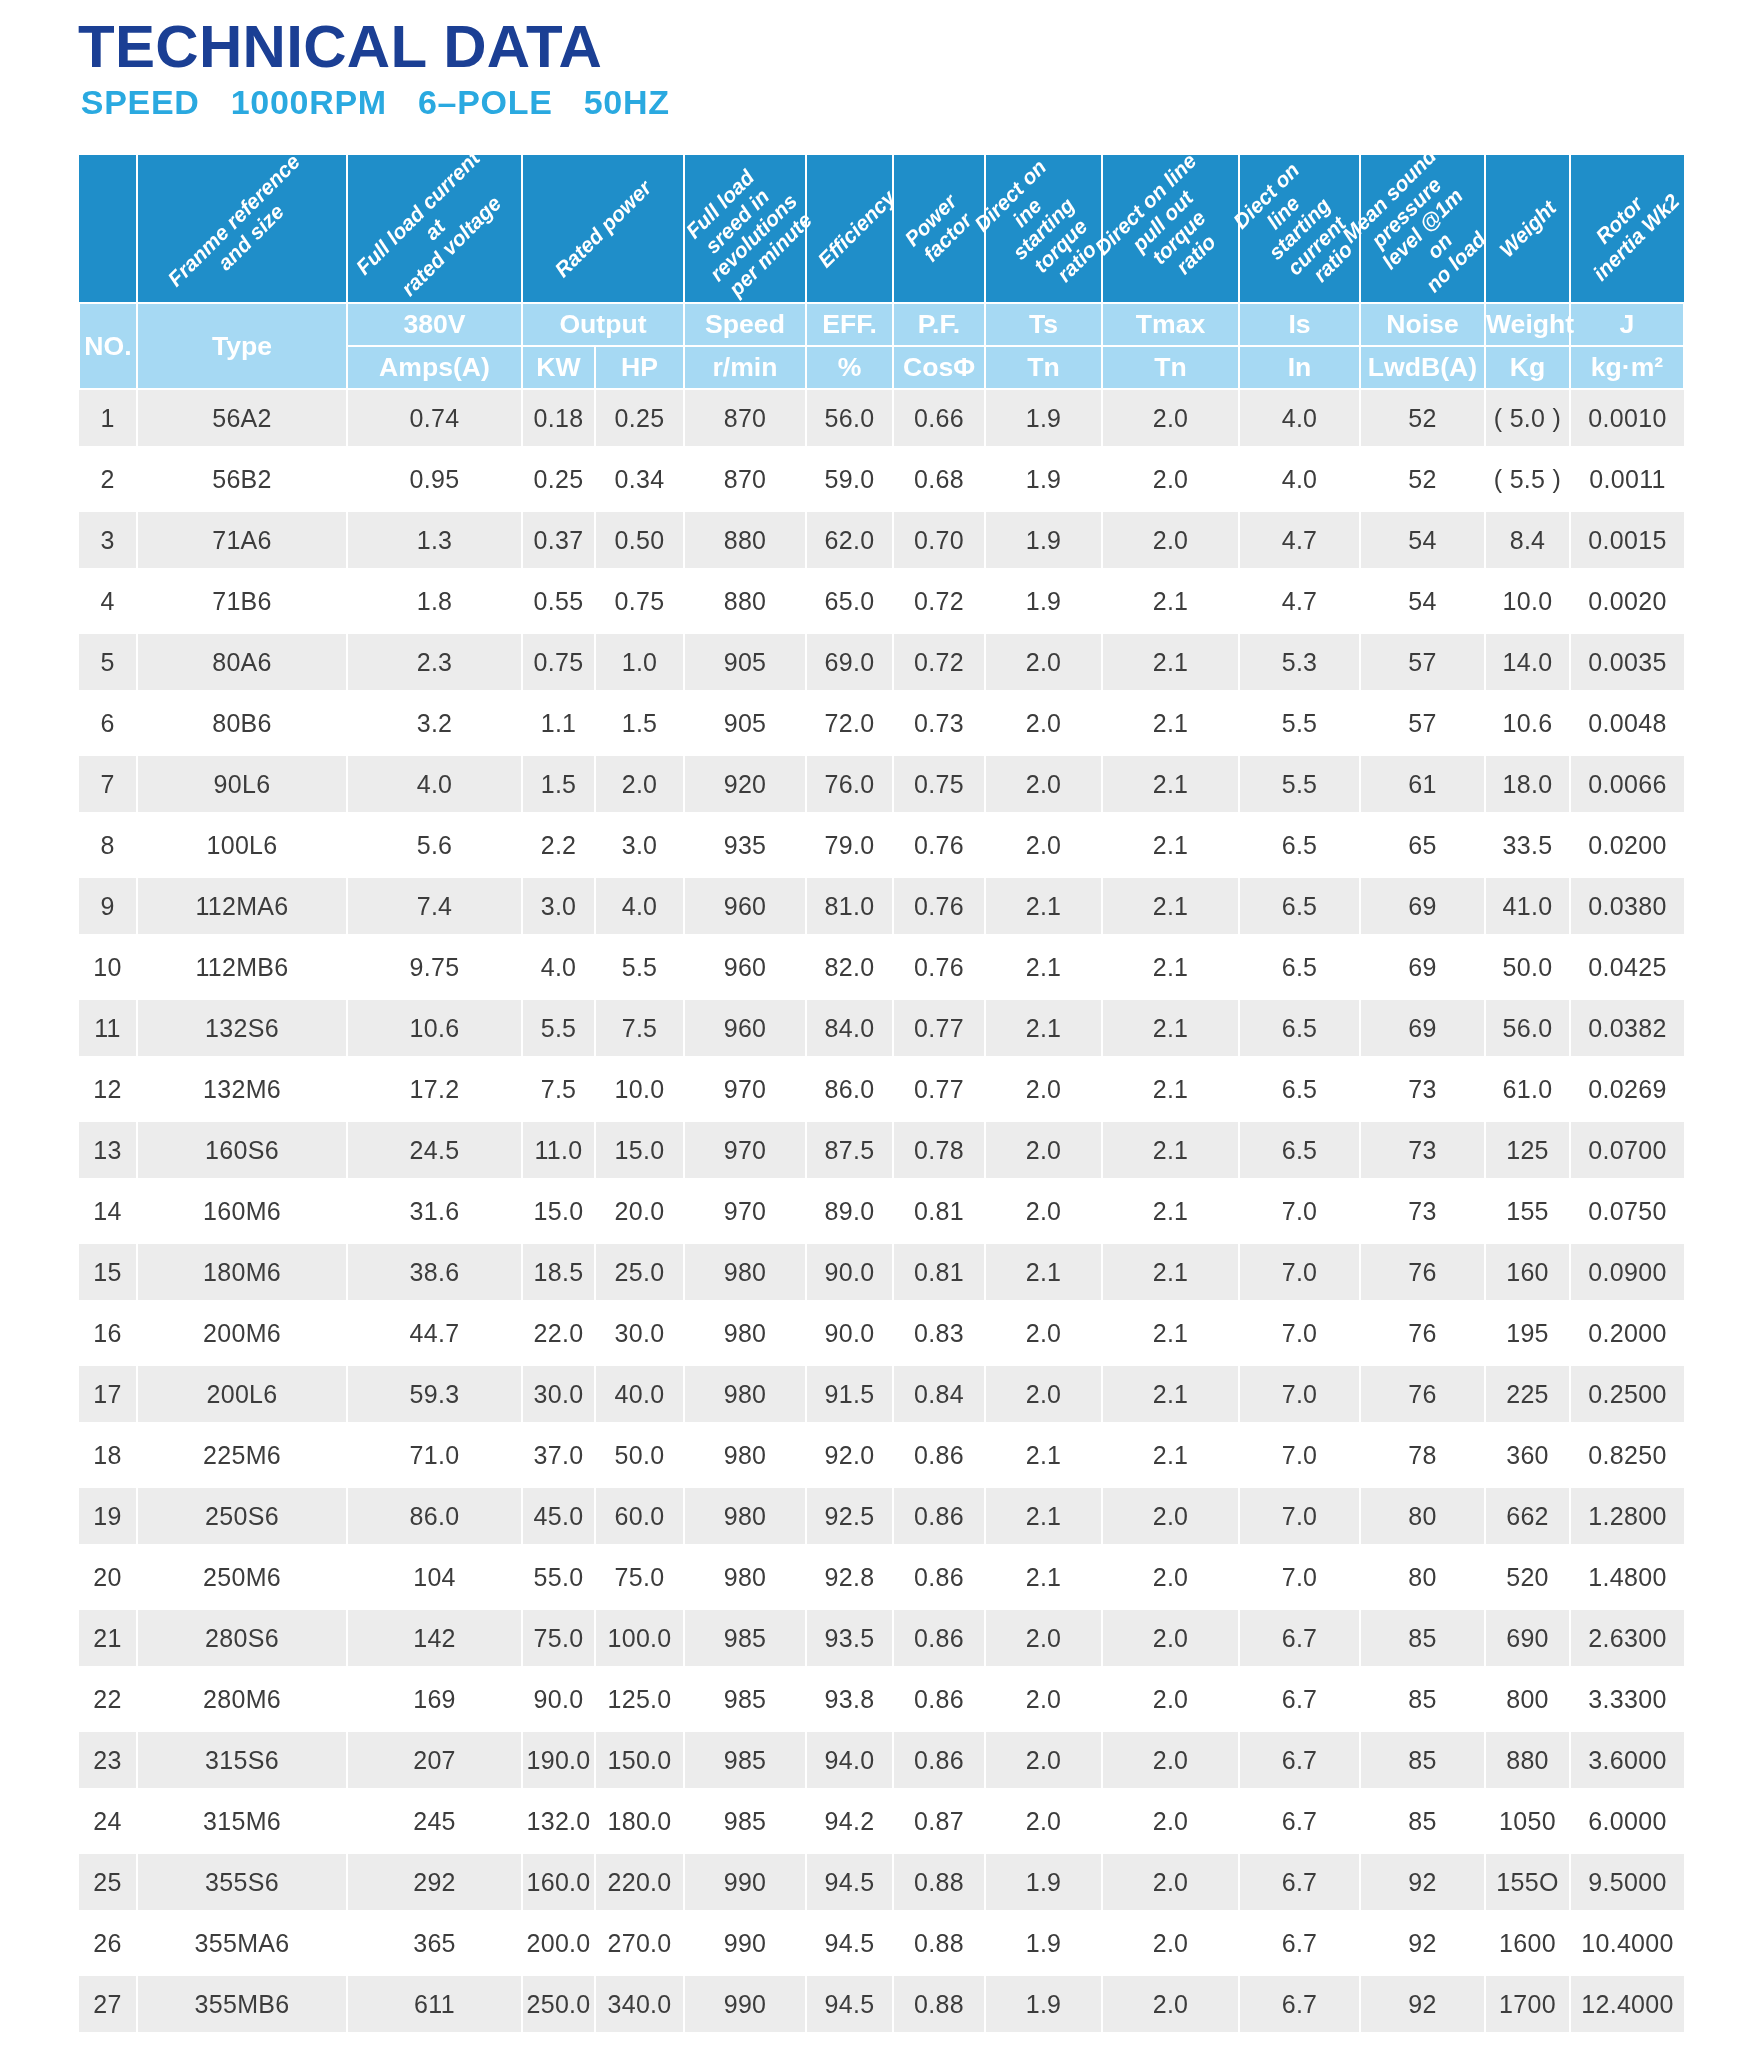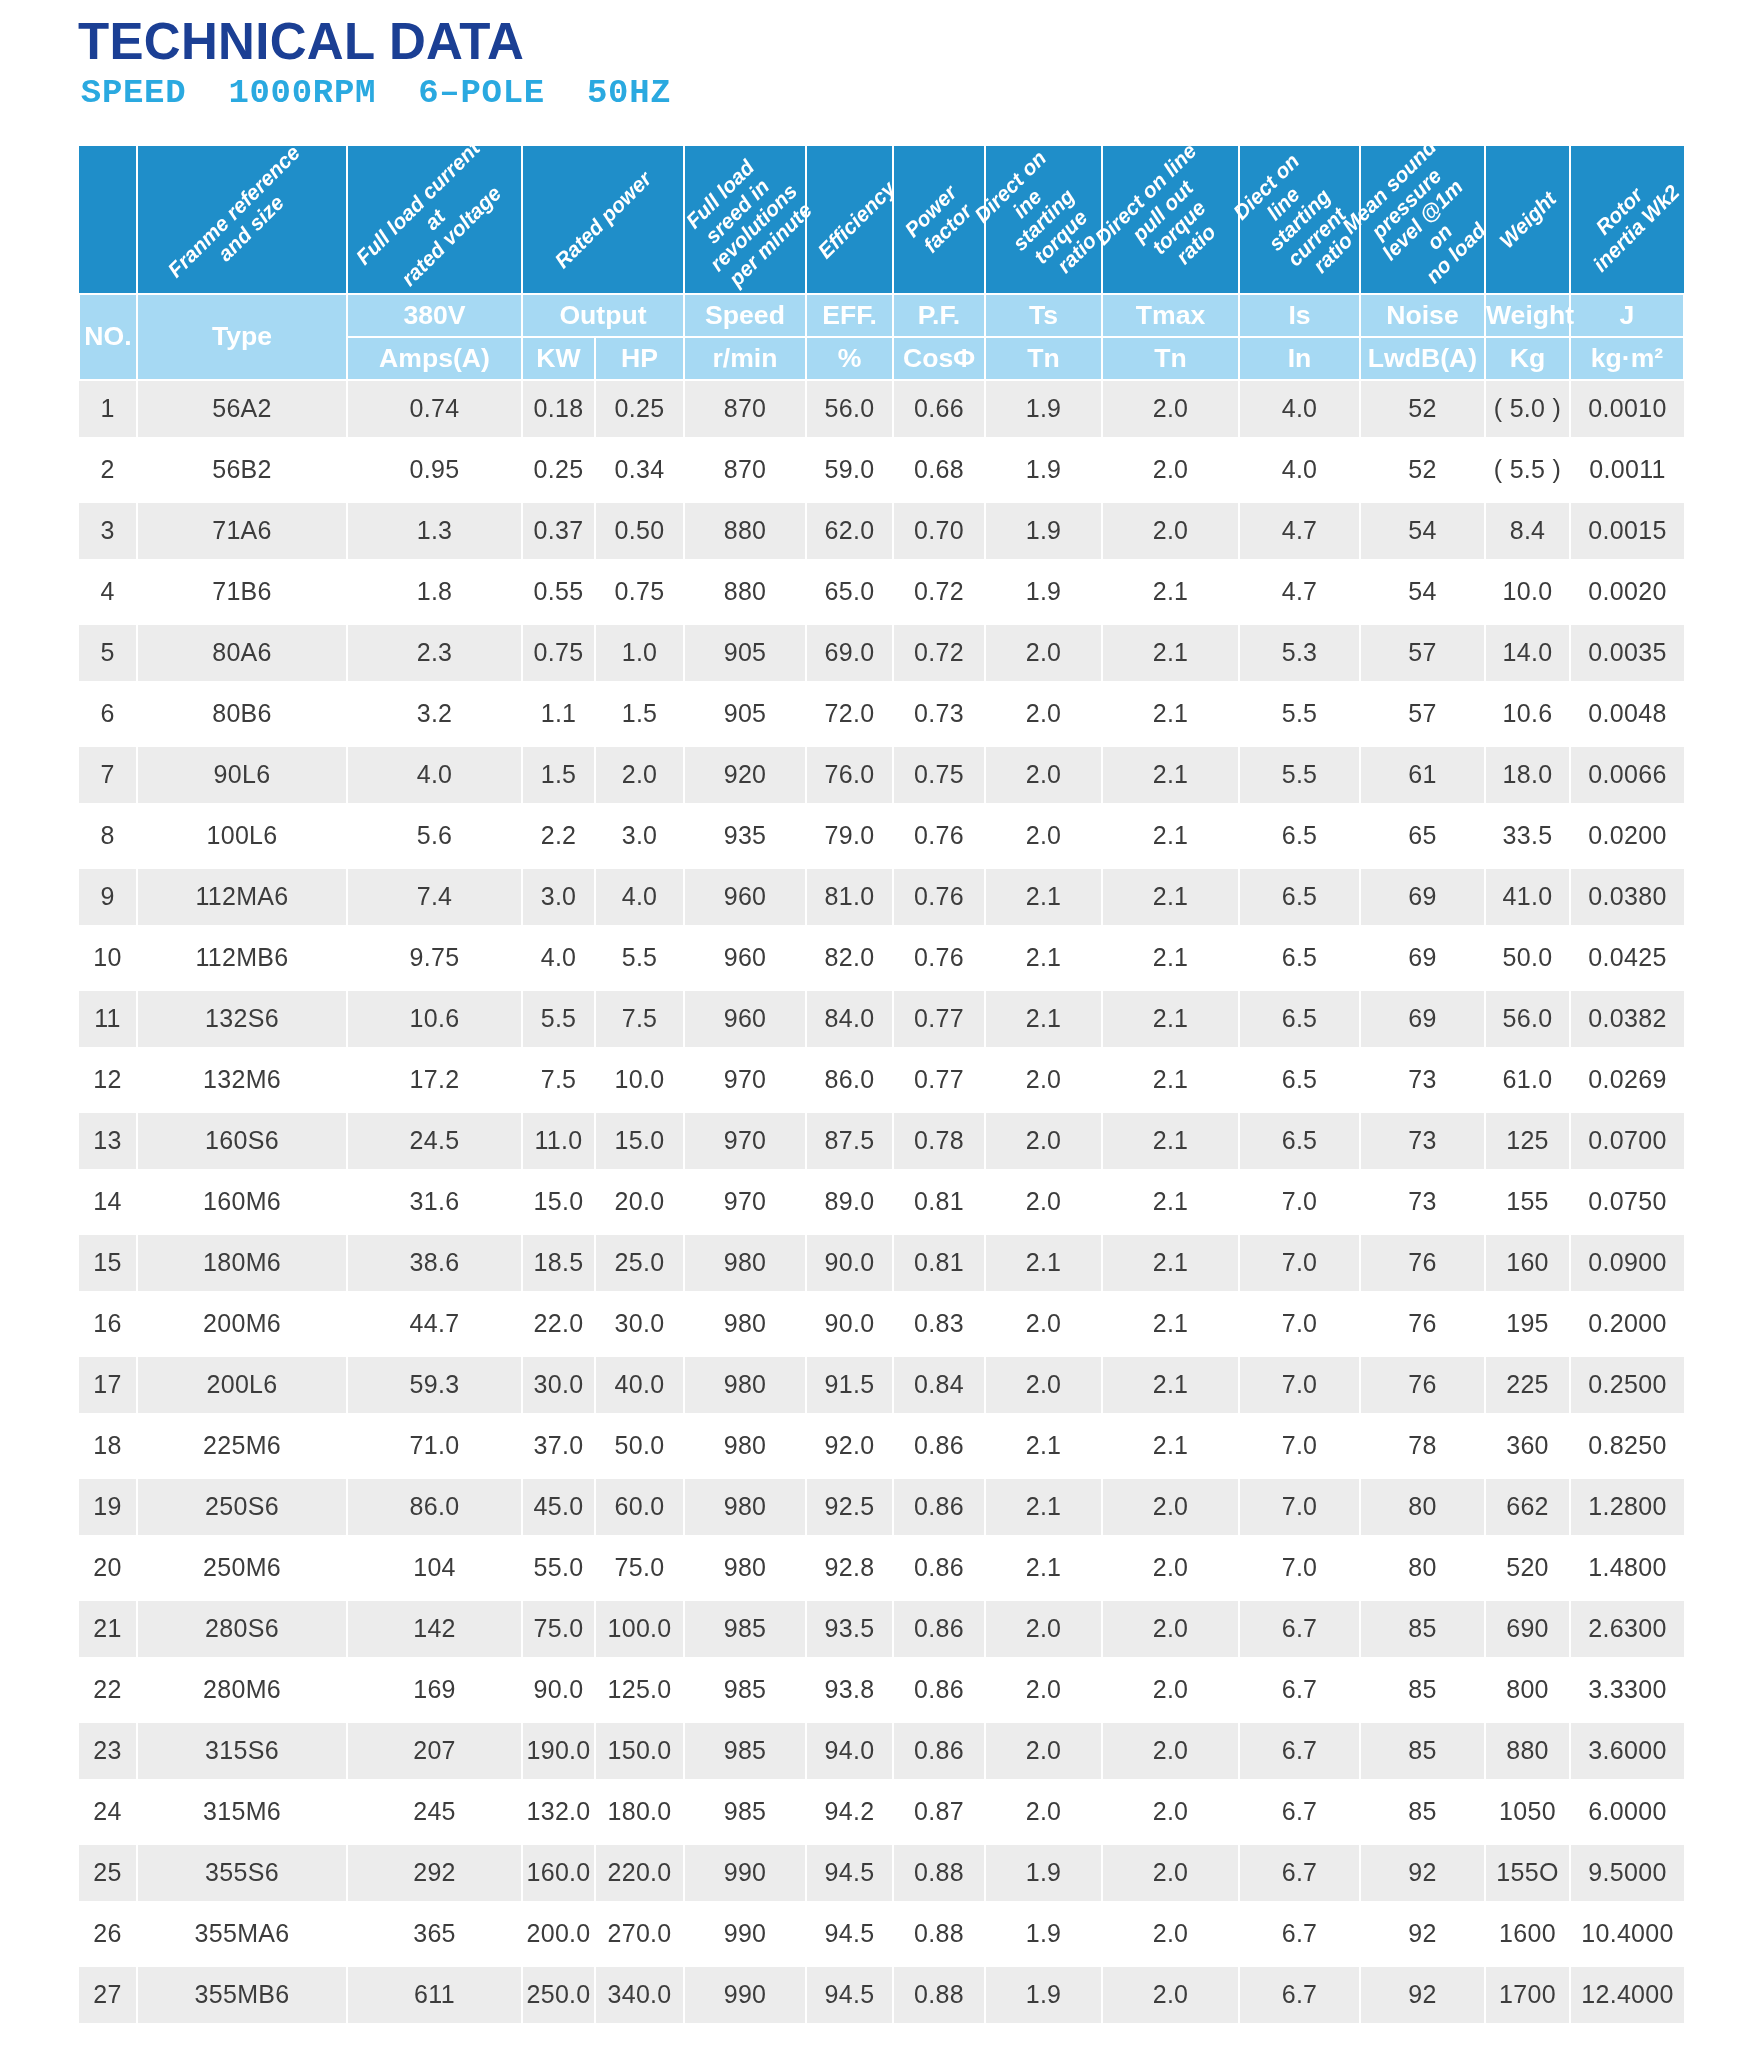--- a/index.html
+++ b/index.html
@@ -1,35 +1,34 @@
 <!DOCTYPE html>
 <html style="font-size:11.2px"><head>
 <meta charset="utf-8">
 <style>
   html,body{margin:0;padding:0;background:#ffffff;}
   body{width:1758px;font-family:"Liberation Sans",sans-serif;-webkit-font-smoothing:antialiased;}
   .page{padding:15.4px 0 42px 78px;}
 
   .title{
     margin:0;
-    font-size:51px;
+    font-size:60px;
     font-weight:bold;
     color:#1b3f94;
     letter-spacing:0.3px;
     line-height:1.05;
   }
   .subtitle{
     margin:5.6px 0 0 2.8px;
     font-size:34px;
     font-weight:bold;
     color:#2aa9e0;
     letter-spacing:0.7px;
     word-spacing:21px;
     line-height:1.1;
-    font-family:Liberation Mono, monospace;
   }
 
   table.tech{
     margin-top:34px;
     border-collapse:collapse;
     table-layout:fixed;
     width:1607px;
   }
 
   

